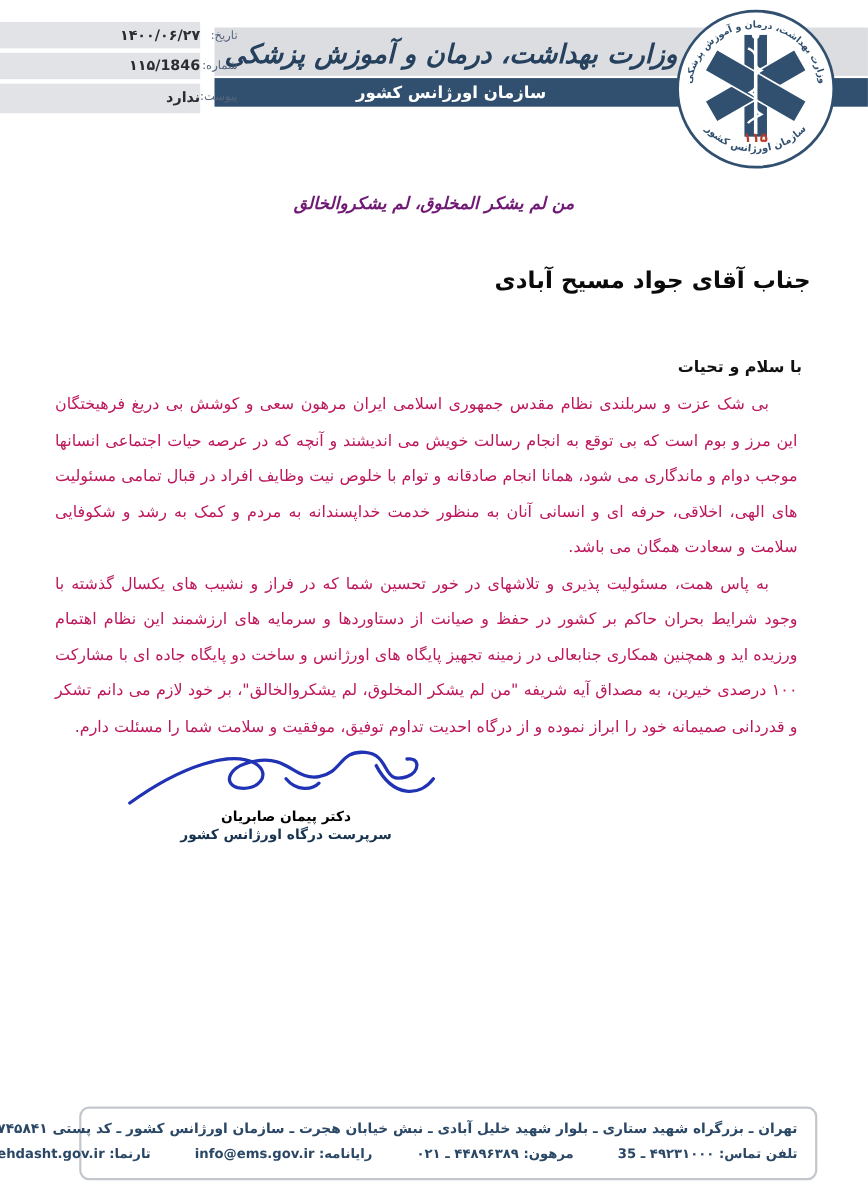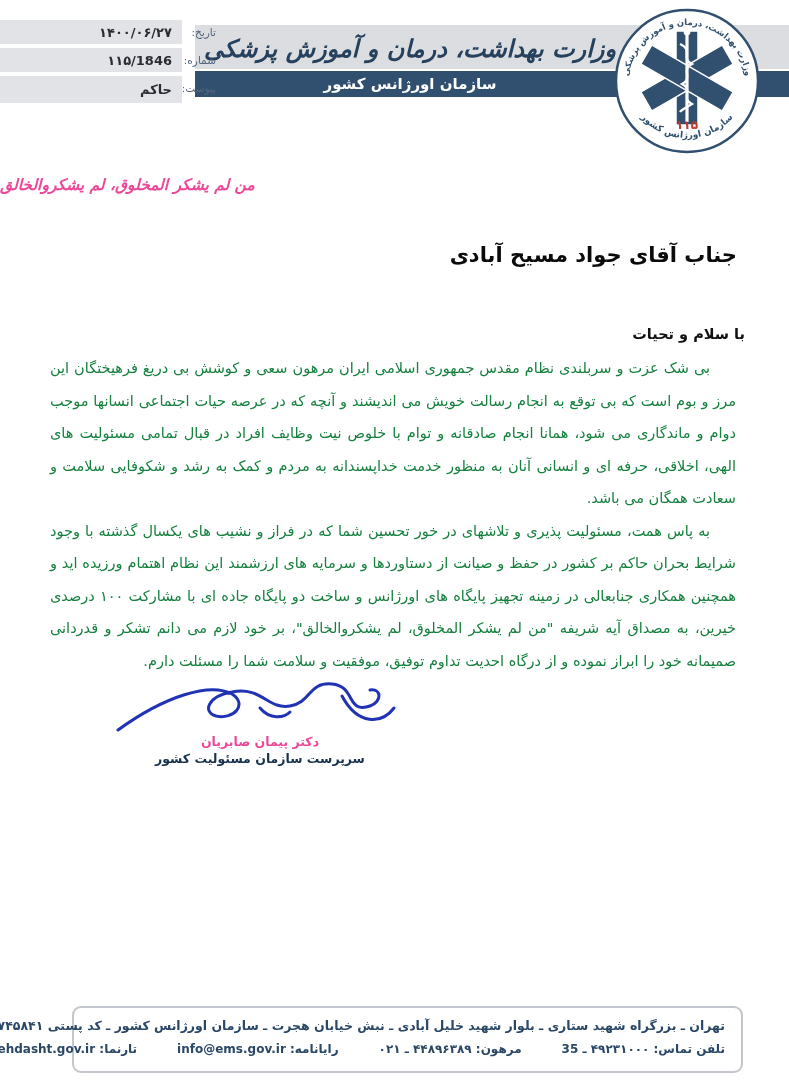--- a/index.html
+++ b/index.html
@@ -21,51 +21,51 @@
     display:flex; align-items:center; justify-content:center;
     color:#ffffff; font-weight:bold; font-size:15px;
   }
 
   
   .meta { position:absolute; top:20px; left:0; width:218px; }
   .meta-row { position:relative; height:24px; margin-bottom:4px; }
   .meta-row .box {
     position:absolute; left:0; top:0; width:182px; height:24px; background:#e2e3e7;
     display:flex; align-items:center; justify-content:flex-start; direction:rtl;
-    padding-right:10px; font-size:13px; color:#2b2b33; font-weight:bold;
+    font-size:13px; color:#2b2b33; font-weight:bold;
   }
   .meta-row .lbl {
     position:absolute; right:2px; top:6px; font-size:10.5px; color:#55657c; font-weight:normal;
   }
   .meta-row:nth-child(3) { height:27px; }
   .meta-row:nth-child(3) .box { height:27px; }
 
   
   .logo { position:absolute; left:612px; top:6px; width:150px; height:150px; }
 
   
   .epigraph {
-    position:absolute; top:176px; left:0; width:100%; text-align:left;
-    font-weight:bold; font-style:italic; font-size:15.5px; color:#ec4899;
+    position:absolute; top:176px; left:0; width:100%; text-align:center;
+    font-weight:bold; font-style:italic; font-size:15.5px; color:#701a75;
   }
   .recipient { position:absolute; top:238px; right:52px; left:52px; text-align:right; color:#0b0b0b; }
   .recipient .name  { font-size:21px; font-weight:bold; line-height:34px; }
   .recipient .title { font-size:17px; font-weight:bold; line-height:34px; }
-  .salutation { position:absolute; top:326px; right:44px; font-size:14.5px; font-weight:bold; color:#111;margin-left:48px; }
+  .salutation { position:absolute; top:326px; right:60px; font-size:14.5px; font-weight:bold; color:#111;margin-left:48px; }
 
-  .bodytext { position:absolute; top:352px; right:53px; left:50px; color:#15803d; }
+  .bodytext { position:absolute; top:352px; right:64px; left:50px; color:#be185d; }
   .bodytext p {
     font-size:14.5px; line-height:32.5px; text-align:justify; text-align-last:right;
     text-indent:26px; margin:0;
   }
 
   
   .sig { position:absolute; top:668px; left:110px; width:300px; text-align:center; }
   .sig svg { display:block; margin:0 auto; }
-  .sig .sig-name  { font-size:12.5px; font-weight:bold; color:#ec4899; margin-top:-14px; }
+  .sig .sig-name  { font-size:12.5px; font-weight:bold; color:#000000; margin-top:-14px; }
   .sig .sig-title { font-size:12.5px; font-weight:bold; color:#17324f; margin-top:2px; }
 
   
   .footer {
     position:absolute; left:72px; right:46px; top:1006px; height:67px;
     border:2px solid #c3c6cd; border-radius:9px; background:#fff;
     padding:10px 16px 8px 16px; color:#2a4766;
   }
   .footer .addr { text-align:center; font-size:12.5px; font-weight:bold; white-space:nowrap; }
   .footer .contacts { display:flex; justify-content:space-between; margin-top:9px; font-size:12px; font-weight:bold; }
@@ -85,21 +85,21 @@
   <div class="meta">
     <div class="meta-row">
       <div class="box">۱۴۰۰/۰۶/۲۷</div>
       <div class="lbl">تاریخ:</div>
     </div>
     <div class="meta-row">
       <div class="box">۱۱۵/1846</div>
       <div class="lbl">شماره:</div>
     </div>
     <div class="meta-row">
-      <div class="box">حاکم</div>
+      <div class="box">ندارد</div>
       <div class="lbl">پیوست:</div>
     </div>
   </div>
 
   <div class="logo">
     <svg width="150" height="150" viewBox="0 0 150 150">
       <circle cx="75" cy="75" r="71" fill="#ffffff" stroke="#31506f" stroke-width="2.5"></circle>
       <defs>
         <path id="arcTop" d="M 16,78 A 59,59 0 0 1 134,78"></path>
         <path id="arcBot" d="M 13,70 A 62,62 0 0 0 137,70"></path>
@@ -141,21 +141,21 @@
 
   <div class="sig">
     <svg width="300" height="80" viewBox="0 0 300 80">
       <g fill="none" stroke="#2133b5" stroke-width="3" stroke-linecap="round">
         <path d="M 8,62 C 55,28 100,14 122,26 C 138,36 124,52 106,48 C 92,44 98,28 122,24 C 152,18 158,42 180,38 C 202,34 198,14 222,16 C 246,18 236,46 260,38 C 272,34 272,20 260,22"></path>
         <path d="M 232,28 C 248,58 272,56 284,40"></path>
         <path d="M 150,40 C 160,52 174,50 180,44"></path>
       </g>
     </svg>
     <div class="sig-name">دکتر پیمان صابریان</div>
-    <div class="sig-title">سرپرست سازمان مسئولیت کشور</div>
+    <div class="sig-title">سرپرست درگاه اورژانس کشور</div>
   </div>
 
   <div class="footer">
     <div class="addr">تهران ـ بزرگراه شهید ستاری ـ بلوار شهید خلیل آبادی ـ نبش خیابان هجرت ـ سازمان اورژانس کشور ـ کد پستی ۱۴۷۳۷۴۵۸۴۱</div>
     <div class="contacts">
       <span class="pair">
         <span>تلفن تماس:</span>
         <span class="val">۴۹۲۳۱۰۰۰ ـ 35</span>
       </span>
       <span class="pair">

